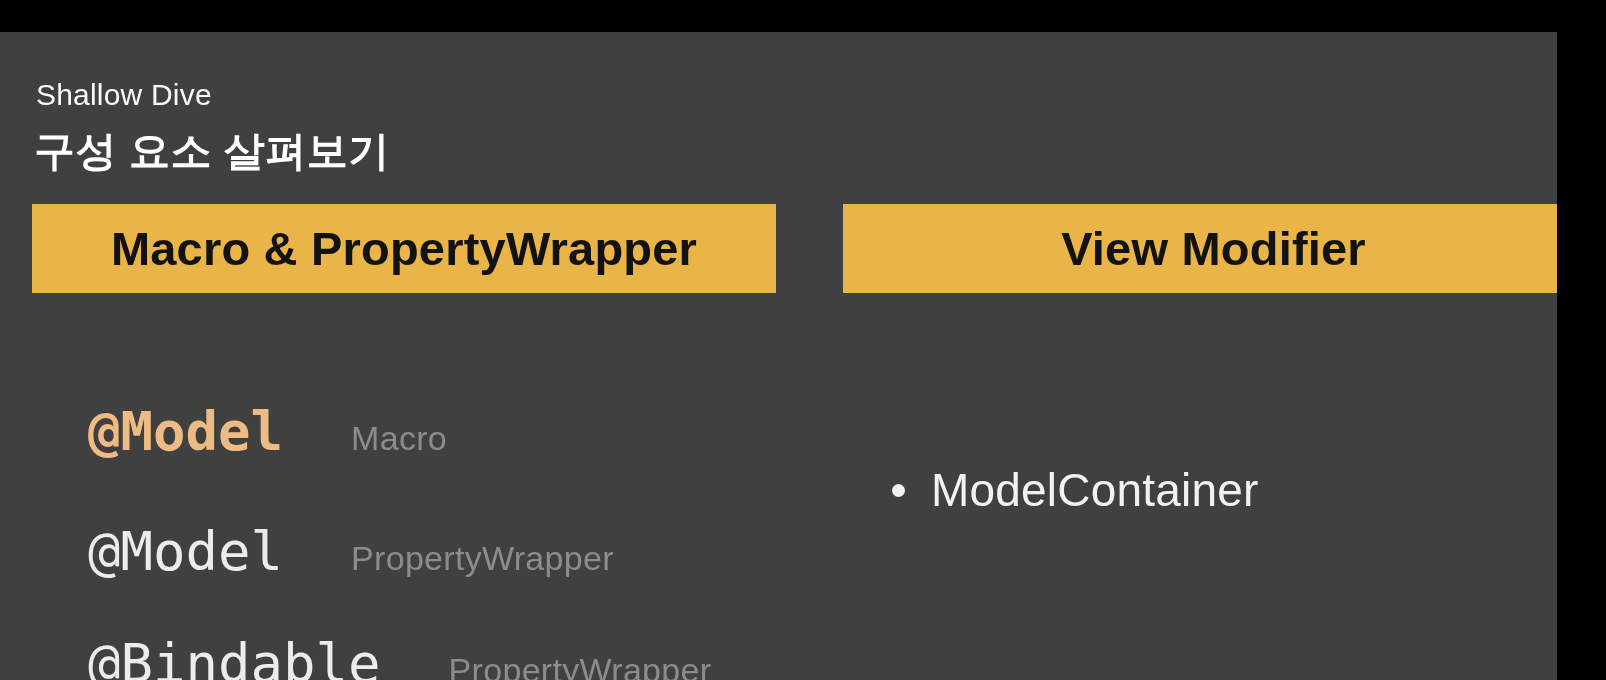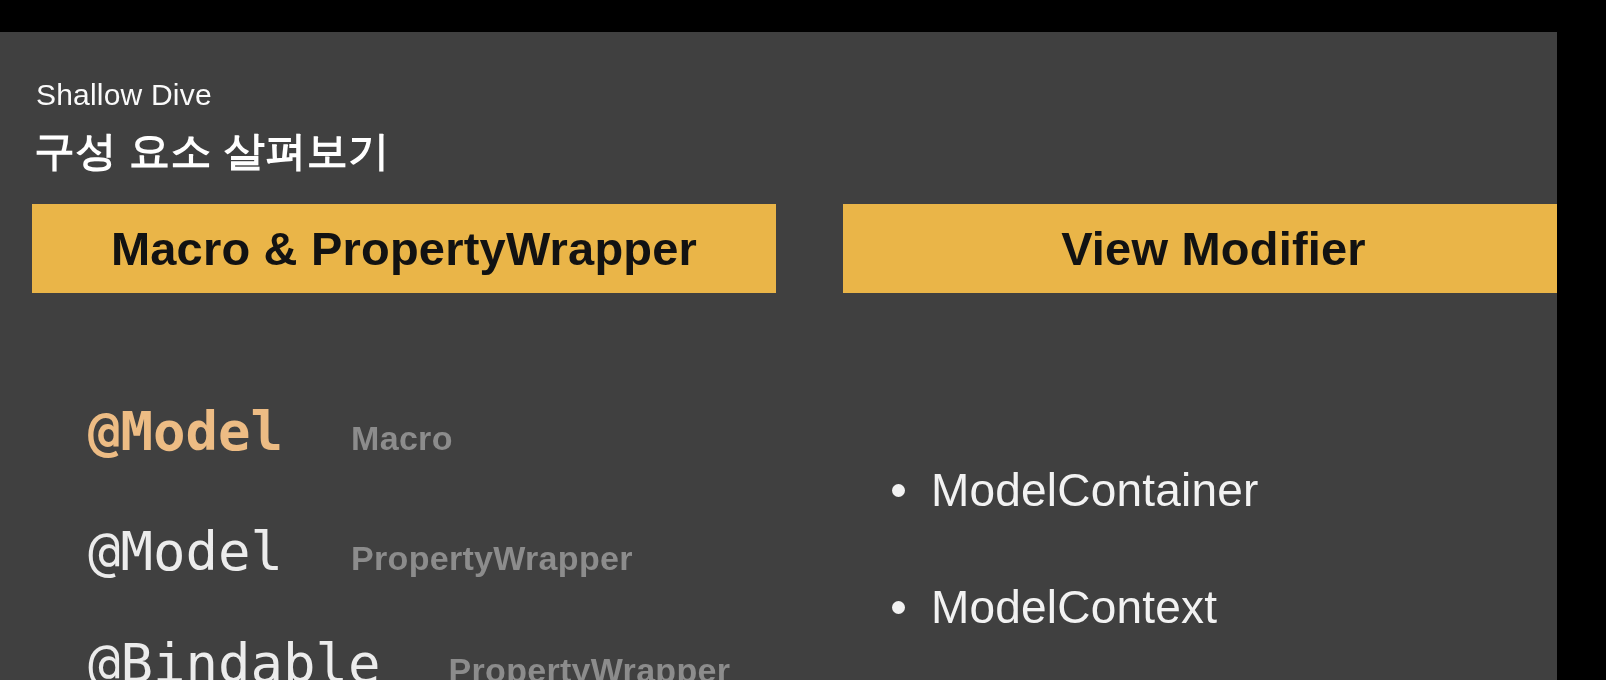--- a/index.html
+++ b/index.html
@@ -63,21 +63,21 @@
     font-weight: 500;
     color: #ececec;
     line-height: 64px;
   }
   .code.accent {
     color: #EDBC84;
     font-weight: 700;
   }
   .kind {
     font-size: 34px;
-    font-weight: 700;
+    font-weight: 400;
     color: #8c8c8c;
     letter-spacing: 0.3px;
   }
   .bullet-row {
     position: absolute;
     left: 892px;
     display: flex;
     align-items: center;
     gap: 26px;
     white-space: nowrap;
@@ -129,18 +129,14 @@
   <div class="code-row code-row-3">
     <span class="code">@Bindable</span>
     <span class="kind">PropertyWrapper</span>
   </div>
 
   <div class="bullet-row bullet-row-1">
     <span class="bullet-dot"></span>
     <span class="bullet-label">ModelContainer</span>
   </div>
 
-  <div class="bullet-row bullet-row-2">
-    <span class="bullet-dot"></span>
-    <span class="bullet-label">ModelContext</span>
-  </div>
 
 </div>
 
 </body></html>

